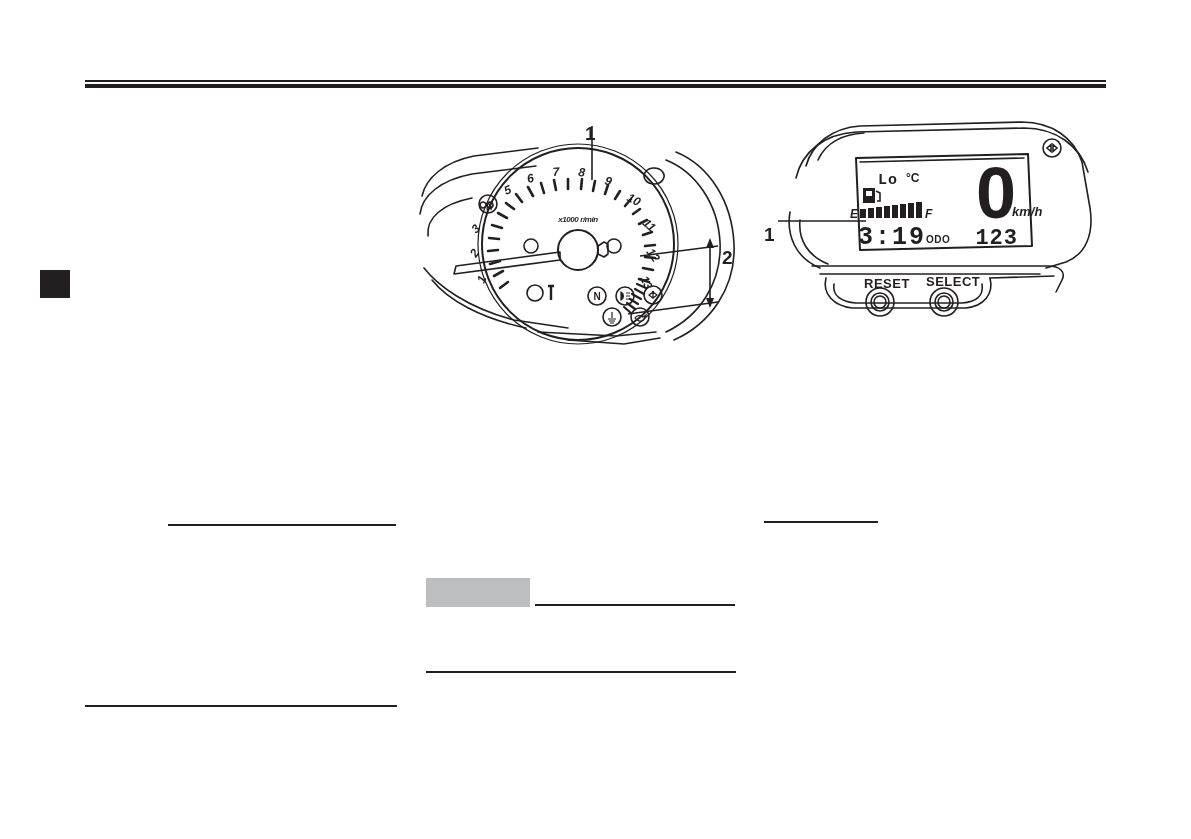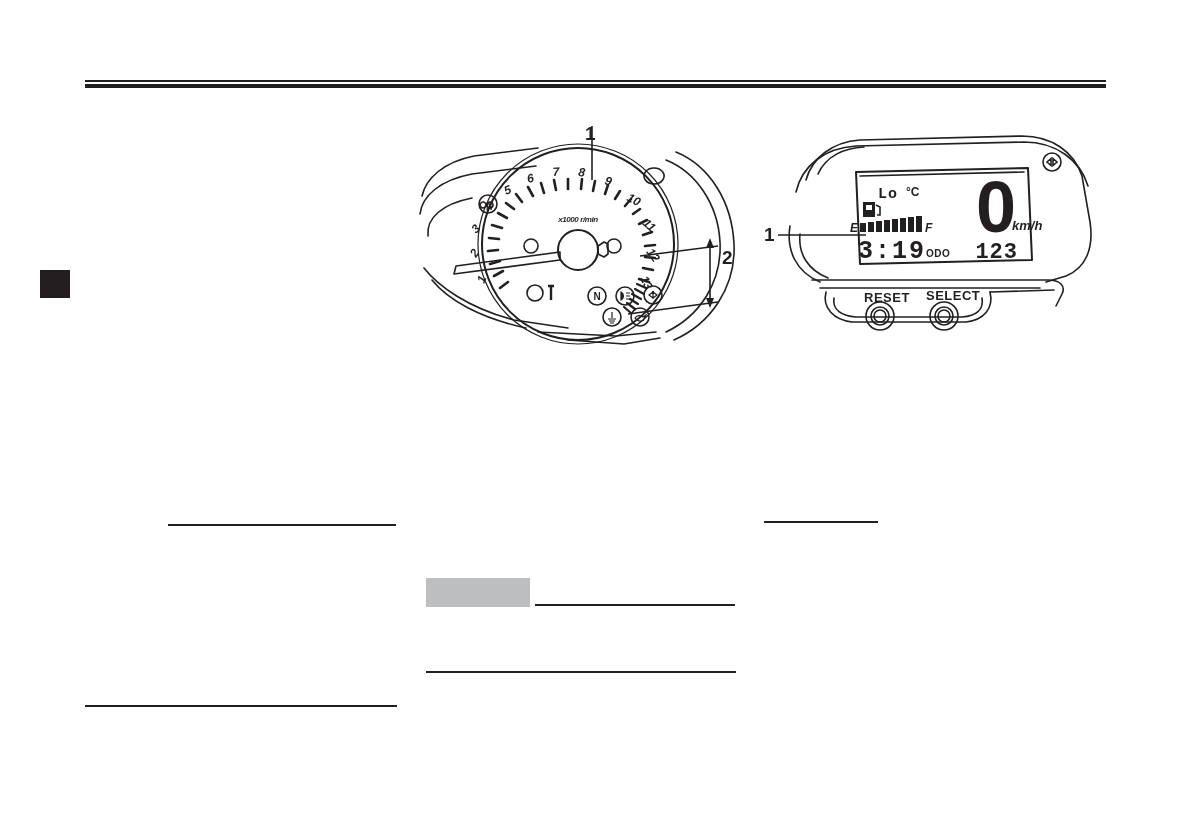--- a/index.html
+++ b/index.html
@@ -64,21 +64,21 @@
     width: 104px;
     height: 29px;
     background: #bcbec0;
   }
 
   
   .figure {
     position: absolute;
   }
   #figure-tachometer { left: 418px; top: 118px; width: 330px; height: 235px; }
-  #figure-lcd-meter  { left: 760px; top: 130px; width: 340px; height: 200px; }
+  #figure-lcd-meter  { left: 760px; top: 116px; width: 340px; height: 200px; }
 
   .figure svg { display: block; overflow: visible; }
 
   .callout-num {
     position: absolute;
     font-family: "Liberation Sans", sans-serif;
     font-weight: bold;
     font-size: 19px;
     color: #231f20;
     line-height: 1;

